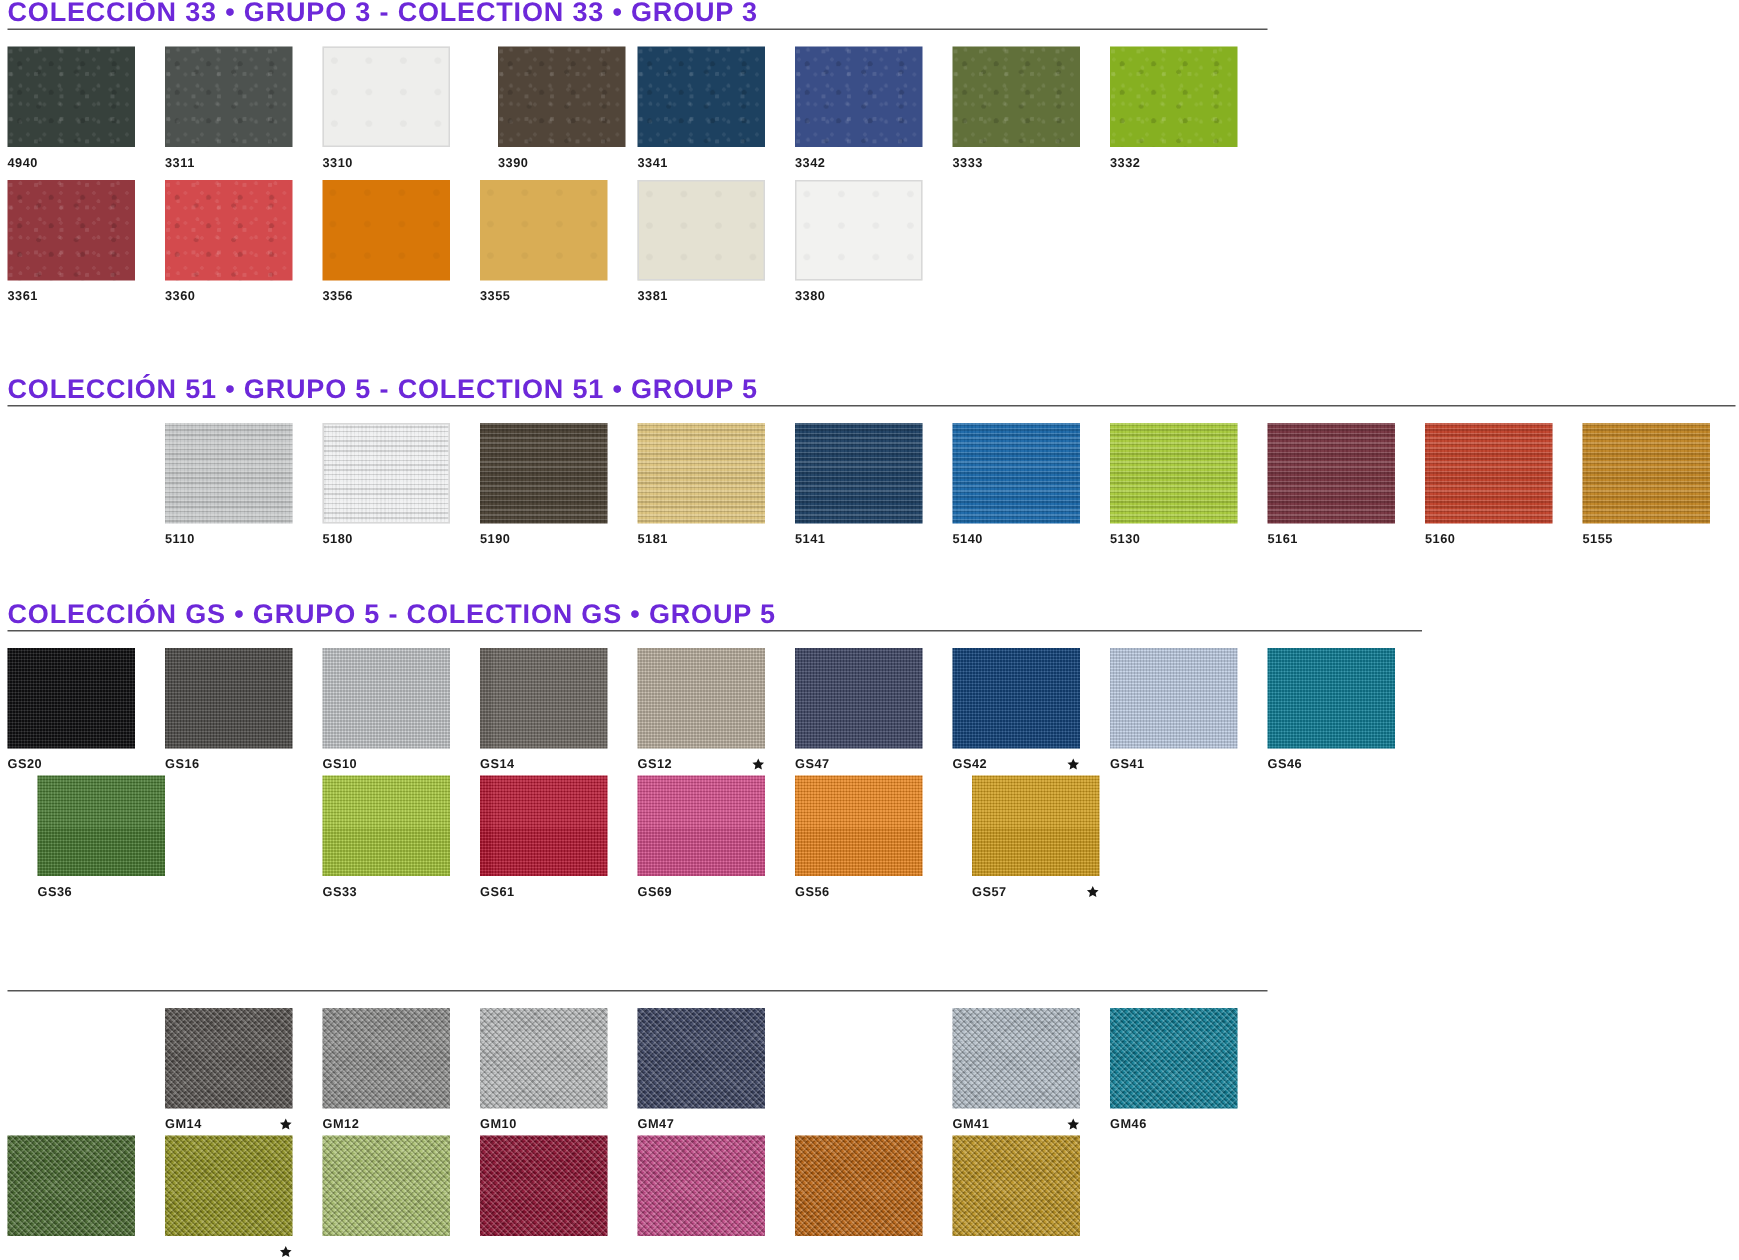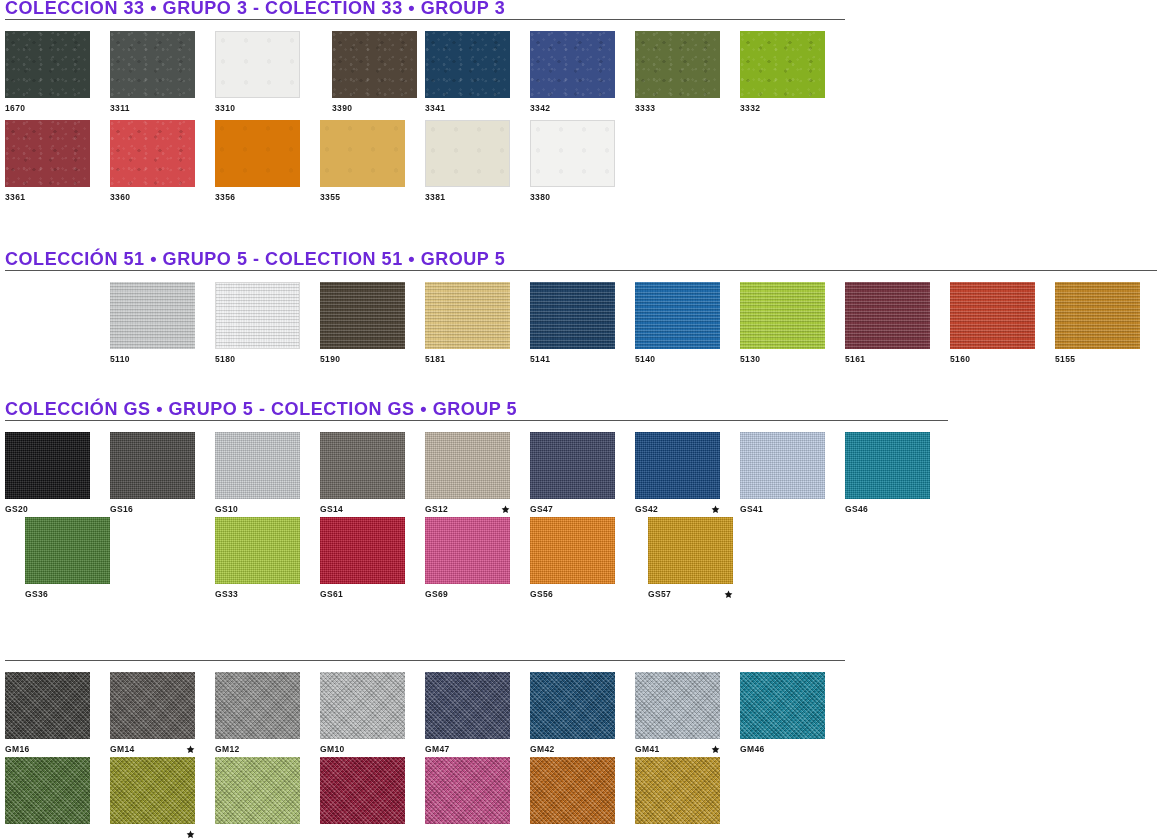--- a/index.html
+++ b/index.html
@@ -134,21 +134,21 @@
 
   <div class="section" id="sec-0" style="top:0px;">
     <div class="sec-head">
       <div class="sec-title">COLECCIÓN 33 • GRUPO 3 - COLECTION 33 • GROUP 3</div>
       <div class="sec-rule short"></div>
     </div>
     <div class="row" id="r-0-0" style="margin-top:11px;margin-left:5px;">
         <div class="cell" style="left: 0px;">
           <div class="chip tex-leather" style="background-color: rgb(55, 65, 60);"></div>
           <div class="label-line">
-            <span class="lbl">1670</span>
+            <span class="lbl">4940</span>
           </div>
         </div>
         <div class="cell" style="left: 105px;">
           <div class="chip tex-leather" style="background-color: rgb(77, 82, 79);"></div>
           <div class="label-line">
             <span class="lbl">3311</span>
           </div>
         </div>
         <div class="cell" style="left: 210px;">
           <div class="chip tex-smooth bordered" style="background-color: rgb(238, 238, 236);"></div>
@@ -410,26 +410,20 @@
           </div>
         </div>
       </div>
   </div>
 
   <div class="section" id="sec-3" style="top:660px;">
     <div class="sec-head">
       <div class="sec-rule gm"></div>
     </div>
     <div class="row" id="r-3-0" style="margin-top:11px;margin-left:5px;">
-        <div class="cell" style="left: 0px;">
-          <div class="chip tex-melange" style="background-color: rgb(60, 59, 56);"></div>
-          <div class="label-line">
-            <span class="lbl">GM16</span>
-          </div>
-        </div>
         <div class="cell" style="left: 105px;">
           <div class="chip tex-melange" style="background-color: rgb(87, 83, 80);"></div>
           <div class="label-line">
             <span class="lbl">GM14</span>
             <span class="star">
               <svg viewBox="0 0 24 24">
                 <path d="M12 1.6l3.1 6.7 7.3.9-5.4 5 1.5 7.2L12 17.8 5.5 21.4 7 14.2 1.6 9.2l7.3-.9z" fill="#161616"></path>
               </svg>
             </span>
           </div>
@@ -445,26 +439,20 @@
           <div class="label-line">
             <span class="lbl">GM10</span>
           </div>
         </div>
         <div class="cell" style="left: 420px;">
           <div class="chip tex-melange" style="background-color: rgb(58, 66, 96);"></div>
           <div class="label-line">
             <span class="lbl">GM47</span>
           </div>
         </div>
-        <div class="cell" style="left: 525px;">
-          <div class="chip tex-melange" style="background-color: rgb(20, 72, 111);"></div>
-          <div class="label-line">
-            <span class="lbl">GM42</span>
-          </div>
-        </div>
         <div class="cell" style="left: 630px;">
           <div class="chip tex-melange" style="background-color: rgb(178, 188, 198);"></div>
           <div class="label-line">
             <span class="lbl">GM41</span>
             <span class="star">
               <svg viewBox="0 0 24 24">
                 <path d="M12 1.6l3.1 6.7 7.3.9-5.4 5 1.5 7.2L12 17.8 5.5 21.4 7 14.2 1.6 9.2l7.3-.9z" fill="#161616"></path>
               </svg>
             </span>
           </div>

